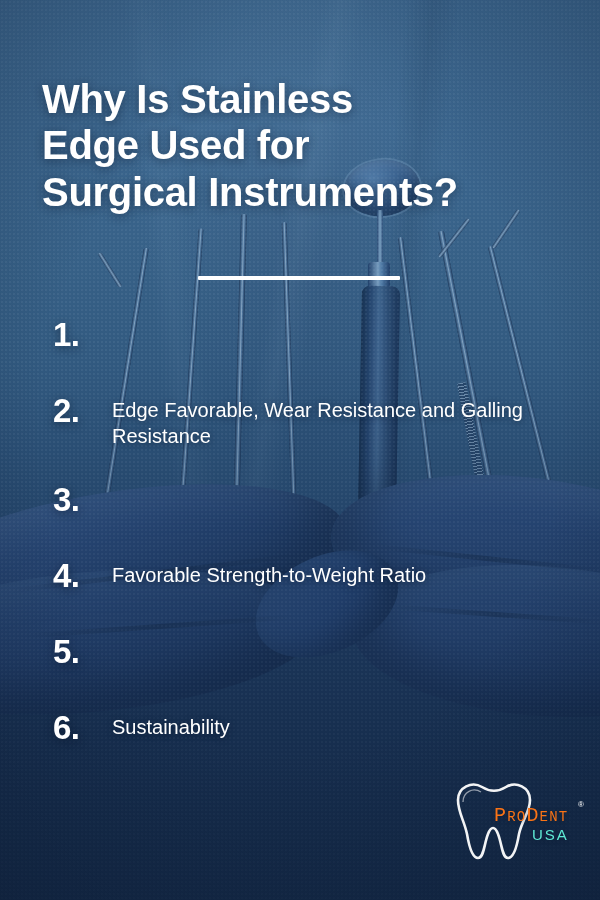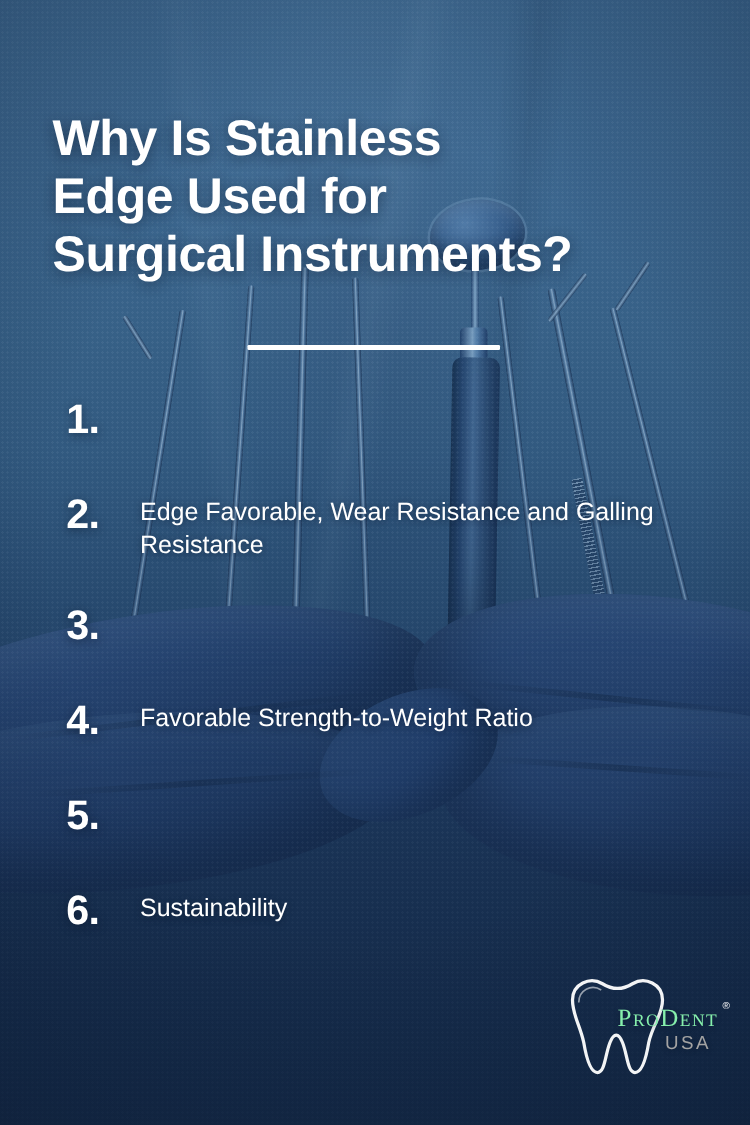--- a/index.html
+++ b/index.html
@@ -187,21 +187,21 @@
   .bg-vignette {
     background:radial-gradient(ellipse 520px 640px at 300px 430px,
       rgba(0,0,0,0) 50%, rgba(8,20,40,.34) 100%);
   }
 
   
   .content { position:absolute; inset:0; }
 
   .title {
     position:absolute;
-    left:42px; top:88px; width:532px;
+    left:42px; top:76px; width:532px;
     color:#ffffff;
     font-size:40px;
     font-weight:700;
     line-height:1.16;
     letter-spacing:-.3px;
     text-shadow:0 2px 10px rgba(8,20,40,.45);
   }
 
   .divider {
     position:absolute;
@@ -242,39 +242,39 @@
   
   .logo {
     position:absolute;
     left:446px; top:778px;
     width:140px; height:92px;
   }
   .logo svg { display:block; width:100%; height:100%; }
   .logo-word {
     position:absolute;
     left:48px; top:26px;
-    color:#86efac;
-    font-family:Liberation Serif, serif;
+    color:#f97316;
+    font-family:Liberation Mono, monospace;
     font-size:20px;
     font-variant:small-caps;
     letter-spacing:1.2px;
     white-space:nowrap;
     text-shadow:0 1px 4px rgba(8,20,40,.5);
   }
   .logo-reg {
     position:absolute;
     left:132px; top:22px;
     color:#ffffff;
     font-size:8px;
     font-family:"Liberation Sans", sans-serif;
   }
   .logo-sub {
     position:absolute;
     left:86px; top:48px;
-    color:#a3a3a3;
+    color:#5eead4;
     font-family:"Liberation Sans", sans-serif;
     font-size:15px;
     font-weight:400;
     letter-spacing:2px;
     text-shadow:0 1px 4px rgba(8,20,40,.5);
   }
 </style>
 </head>
 <body>
 

